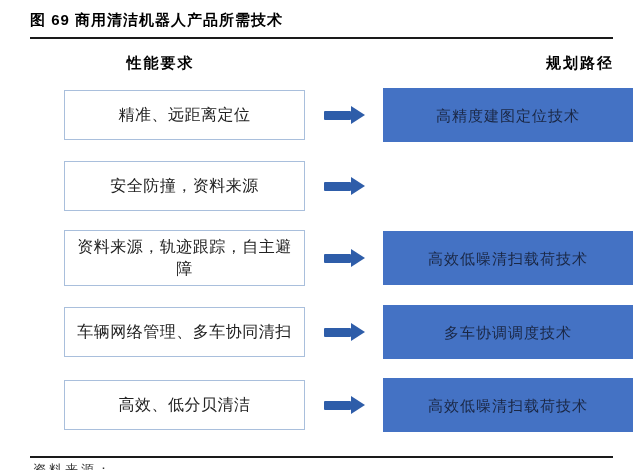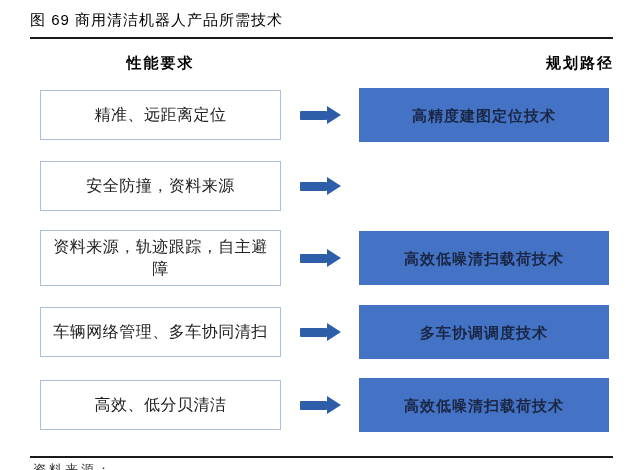--- a/index.html
+++ b/index.html
@@ -8,21 +8,21 @@
     background:#ffffff;
     font-family:"Liberation Sans", sans-serif;
     color:#111;
     position:relative;
     overflow:hidden;
   }
   .figure { position:relative; width:640px; height:470px; }
 
   .fig-title {
     position:absolute; left:30px; top:11px;
-    font-size:15px; font-weight:normal; color:#000;
+    font-size:15px; font-weight:bold; color:#000;
     letter-spacing:1px; white-space:nowrap;
   }
   .top-rule {
     position:absolute; left:30px; top:37px; width:583px;
     border-top:2px solid #1a1a1a;
   }
 
   .col-headers {
     position:absolute; left:40px; top:54px; width:569px;
     display:grid; grid-template-columns:241px 78px 250px;gap:48px;
@@ -32,20 +32,21 @@
     text-align:center; letter-spacing:2px;
   }
 
   .rows {
     position:absolute; left:40px; top:88px; width:569px;
     display:flex; flex-direction:column; gap:19px;
   }
   .map-row {
     display:grid; grid-template-columns:241px 78px 250px;
     align-items:center;
+    margin-left:24px;
   }
   .req-box {
     box-sizing:border-box;
     min-height:50px;
     background:#ffffff;
     border:1px solid #a9bfdc;
     display:flex; align-items:center; justify-content:center;
     text-align:center;
     font-size:16px; line-height:22px; color:#222;
     padding:5px 11px;
@@ -53,21 +54,21 @@
   }
   .tech-box {
     box-sizing:border-box;
     min-height:54px;
     background:#4472c4;
     display:flex; align-items:center; justify-content:center;
     text-align:center;
     font-size:15px; line-height:21px; color:#1a2744;
     padding:5px 10px;
     letter-spacing:1px;
-    font-weight:700;
+    font-weight:400;
   }
   .arrow {
     justify-self:center;
     display:flex; align-items:center;
   }
   .arrow-body { width:27px; height:9px; background:#2e5da9; border-radius:1px; }
   .arrow-head {
     width:0; height:0;
     border-top:9px solid transparent;
     border-bottom:9px solid transparent;

